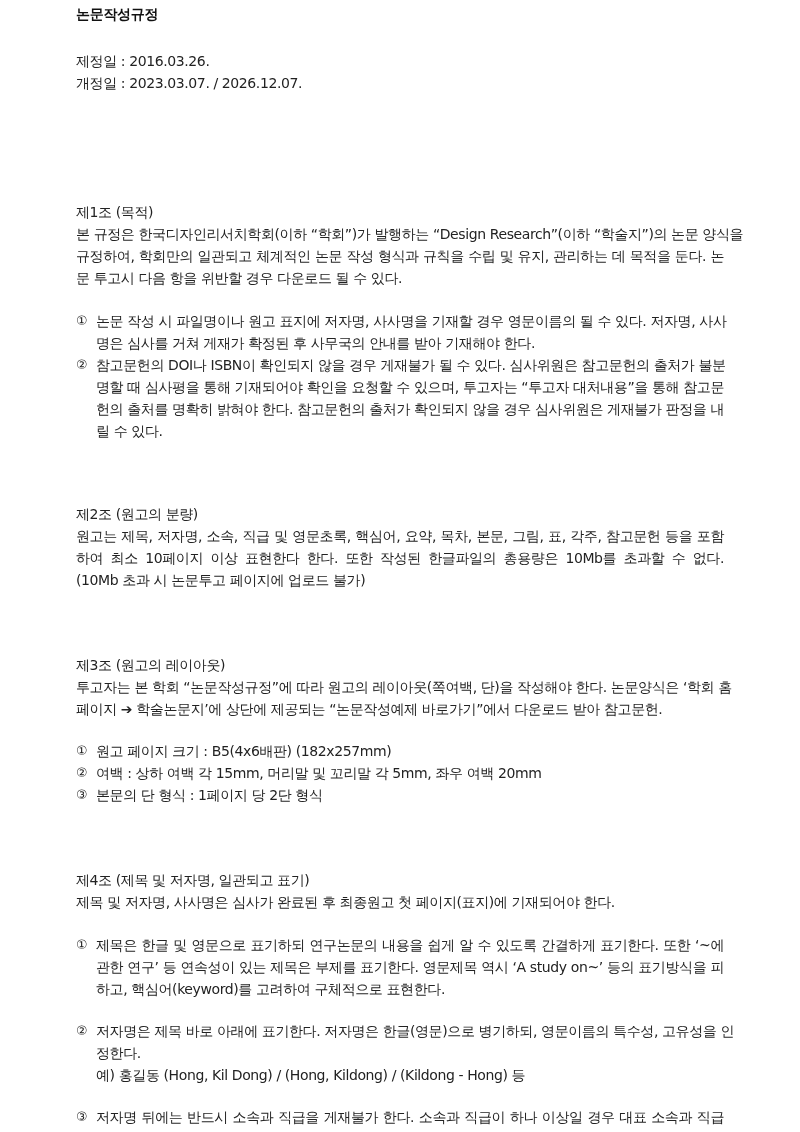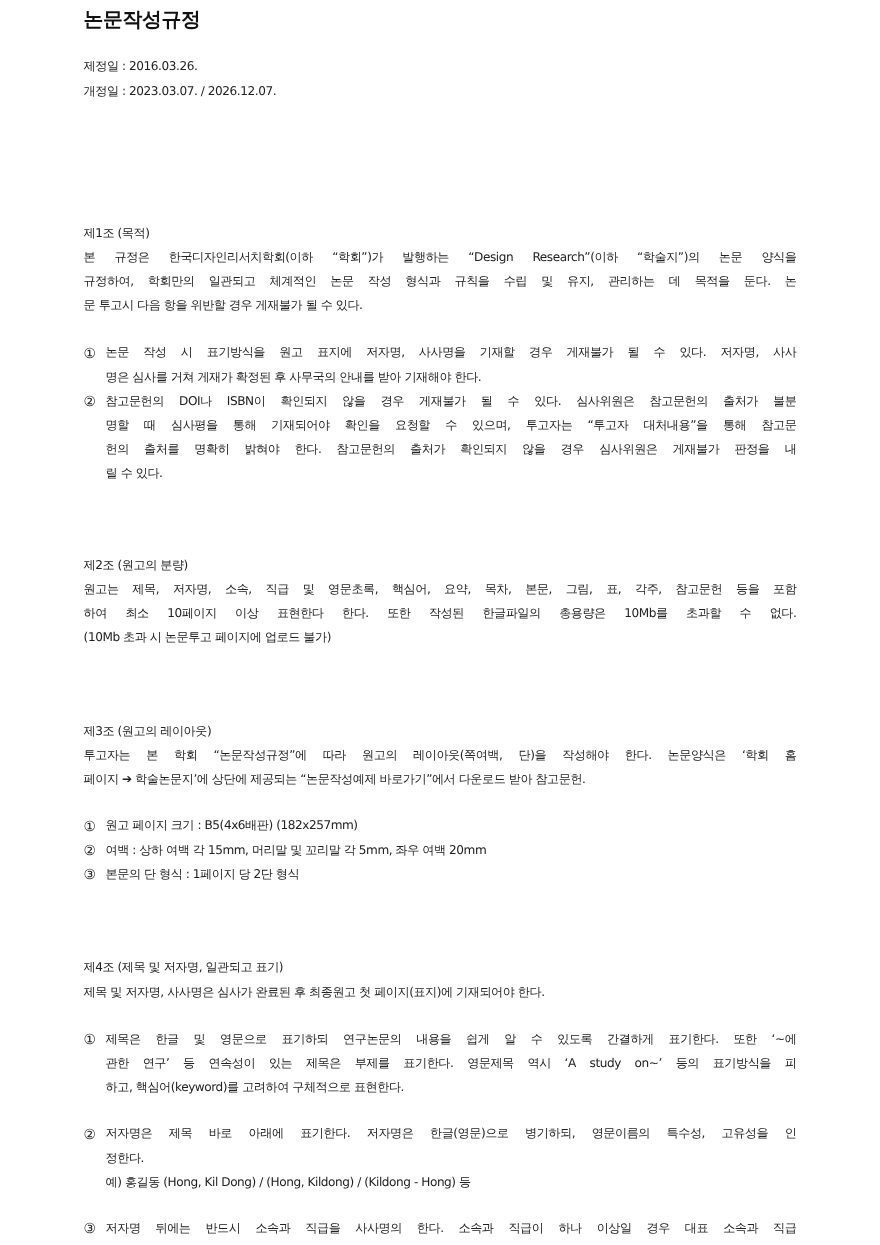--- a/index.html
+++ b/index.html
@@ -3,48 +3,48 @@
 <meta charset="utf-8">
 <style>
   html, body { margin: 0; padding: 0; background: #ffffff; }
   body {
     width: 800px; height: 1132px; overflow: hidden; position: relative;
     font-family: "DejaVu Sans", "Liberation Sans", sans-serif;
     color: #222222;
   }
   .title {
     position: absolute; left: 76px; top: 6px;
-    font-size: 18px; font-weight: bold; color: #111111; letter-spacing: -0.3px;
+    font-size: 14px; font-weight: bold; color: #111111; letter-spacing: -0.3px;
   }
   .line {
     position: absolute; left: 76px; width: 648px;
-    font-size: 11px; line-height: 22px; white-space: nowrap;
+    font-size: 14px; line-height: 22px; white-space: nowrap;
     letter-spacing: -0.4px;
   }
   .just { text-align: justify; text-align-last: justify; }
   .ind { left: 96px; width: 628px; }
   .num { position: absolute; left: 76px; font-size: 12.6px; line-height: 22px; }
 </style>
 </head>
 <body>
 
 <div>
 
   <div class="title">논문작성규정</div>
   <div class="line" style="top:50px">제정일 : 2016.03.26.</div>
   <div class="line" style="top:72px">개정일 : 2023.03.07. / 2026.12.07.</div>
 
   <div>
     <div class="line" style="top:201px">제1조 (목적)</div>
     <div class="line just" style="top:223px">본 규정은 한국디자인리서치학회(이하 “학회”)가 발행하는 “Design Research”(이하 “학술지”)의 논문 양식을</div>
     <div class="line just" style="top:245px">규정하여, 학회만의 일관되고 체계적인 논문 작성 형식과 규칙을 수립 및 유지, 관리하는 데 목적을 둔다. 논</div>
-    <div class="line" style="top:267px">문 투고시 다음 항을 위반할 경우 게재불가 될 수 있다.</div>
+    <div class="line" style="top:267px">문 투고시 다음 항을 위반할 경우 다운로드 될 수 있다.</div>
 
     <div class="num" style="top:310px">①</div>
-    <div class="line ind just" style="top:310px">논문 작성 시 표기방식을 원고 표지에 저자명, 사사명을 기재할 경우 게재불가 될 수 있다. 저자명, 사사</div>
+    <div class="line ind just" style="top:310px">논문 작성 시 파일명이나 원고 표지에 저자명, 사사명을 기재할 경우 영문이름의 될 수 있다. 저자명, 사사</div>
     <div class="line ind" style="top:332px">명은 심사를 거쳐 게재가 확정된 후 사무국의 안내를 받아 기재해야 한다.</div>
 
     <div class="num" style="top:354px">②</div>
     <div class="line ind just" style="top:354px">참고문헌의 DOI나 ISBN이 확인되지 않을 경우 게재불가 될 수 있다. 심사위원은 참고문헌의 출처가 불분</div>
     <div class="line ind just" style="top:376px">명할 때 심사평을 통해 기재되어야 확인을 요청할 수 있으며, 투고자는 “투고자 대처내용”을 통해 참고문</div>
     <div class="line ind just" style="top:398px">헌의 출처를 명확히 밝혀야 한다. 참고문헌의 출처가 확인되지 않을 경우 심사위원은 게재불가 판정을 내</div>
     <div class="line ind" style="top:420px">릴 수 있다.</div>
   </div>
 
   <div>
@@ -75,16 +75,16 @@
     <div class="line ind just" style="top:934px">제목은 한글 및 영문으로 표기하되 연구논문의 내용을 쉽게 알 수 있도록 간결하게 표기한다. 또한 ‘~에</div>
     <div class="line ind just" style="top:956px">관한 연구’ 등 연속성이 있는 제목은 부제를 표기한다. 영문제목 역시 ‘A study on~’ 등의 표기방식을 피</div>
     <div class="line ind" style="top:978px">하고, 핵심어(keyword)를 고려하여 구체적으로 표현한다.</div>
 
     <div class="num" style="top:1020px">②</div>
     <div class="line ind just" style="top:1020px">저자명은 제목 바로 아래에 표기한다. 저자명은 한글(영문)으로 병기하되, 영문이름의 특수성, 고유성을 인</div>
     <div class="line ind" style="top:1042px">정한다.</div>
     <div class="line ind" style="top:1064px">예) 홍길동 (Hong, Kil Dong) / (Hong, Kildong) / (Kildong - Hong) 등</div>
 
     <div class="num" style="top:1106px">③</div>
-    <div class="line ind just" style="top:1106px">저자명 뒤에는 반드시 소속과 직급을 사사명의 한다. 소속과 직급이 하나 이상일 경우 대표 소속과 직급</div>
+    <div class="line ind just" style="top:1106px">저자명 뒤에는 반드시 소속과 직급을 게재불가 한다. 소속과 직급이 하나 이상일 경우 대표 소속과 직급</div>
   </div>
 
 </div>
 
 </body></html>

